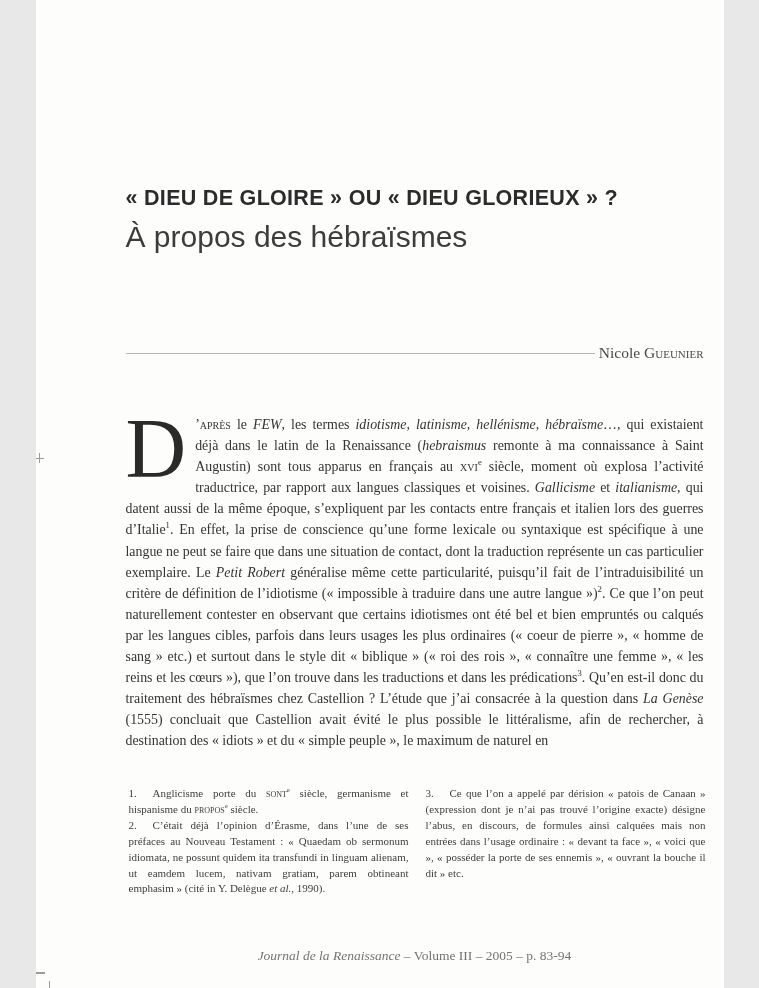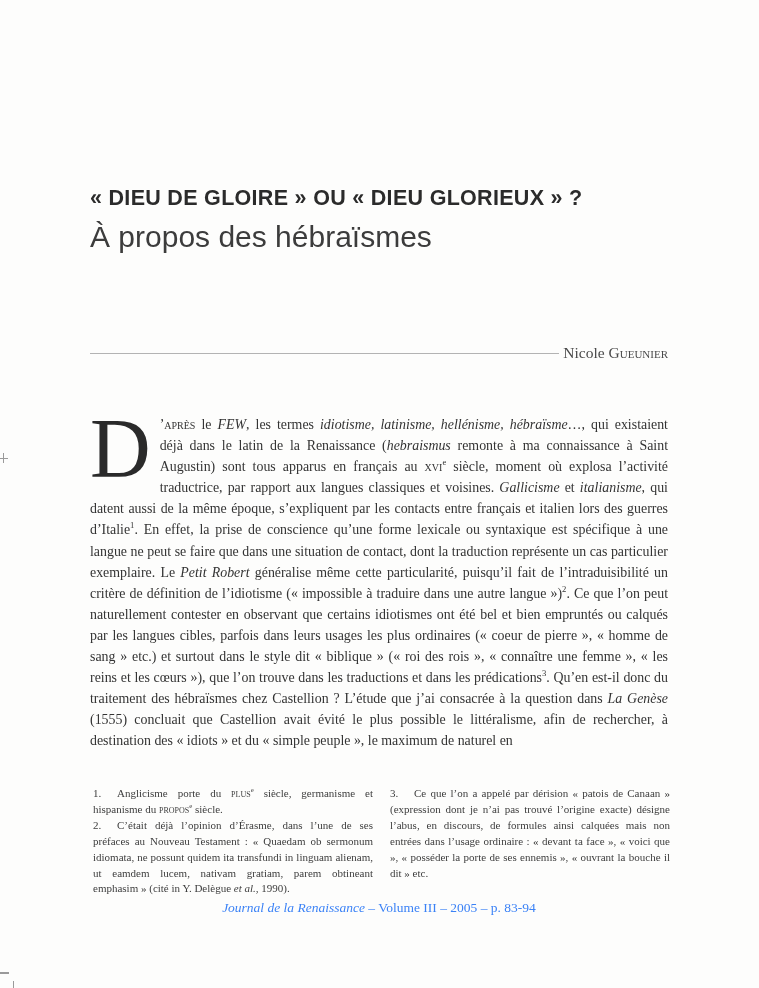--- a/index.html
+++ b/index.html
@@ -1,23 +1,24 @@
 <!DOCTYPE html>
 <html lang="fr"><head>
 <meta charset="utf-8">
 <style>
   html, body { margin: 0; padding: 0; background: #e8e8e8; }
   .page {
     position: relative;
-    width: 759px;
+    width: 652px;
     height: 988px;
     margin: 0 auto;
     background: #fdfdfc;
     overflow: hidden;
     font-family: "Liberation Serif", serif;
+    padding-left: 36px;
   }
 
   
   .crop-mark { position: absolute; background: #9a9a9a; }
   .plus-h { left: 0; top: 458px; width: 8px; height: 1px; }
   .plus-v { left: 3px; top: 453px; width: 1px; height: 10px; }
   .dash-b { left: 0; top: 972px; width: 9px; height: 2px; }
   .tick-b { left: 13px; top: 981px; width: 1px; height: 7px; }
 
   
@@ -84,24 +85,24 @@
     margin: 0;
     font-size: 11px;
     line-height: 15.9px;
     text-align: justify;
     color: #3d3d3d;
   }
   .fn-num { display: inline-block; width: 24px; }
 
   
   .page-footer {
-    position: absolute; left: 90px; top: 900px; width: 578px;
+    position: absolute; left: 90px; top: 948px; width: 578px;
     text-align: center;
     font-size: 13.5px;
-    color: #3b82f6;
+    color: #737373;
   }
 </style>
 </head>
 <body>
 
 <div class="page">
 
   <div class="crop-mark plus-h"></div>
   <div class="crop-mark plus-v"></div>
   <div class="crop-mark dash-b"></div>
@@ -116,21 +117,21 @@
 
   <div class="author-row">
     <div class="author-rule"></div>
     <div class="author-name"><span>Nicole </span><span class="sc">Gueunier</span></div>
   </div>
 
   <p class="body-par"><span class="dropcap">D</span><span><span class="sc">’après</span><span> le </span><span class="it">FEW</span><span>, les termes </span><span class="it">idiotisme, latinisme, hellénisme, hébraïsme</span><span>…, qui existaient déjà dans le latin de la Renaissance (</span><span class="it">hebraismus</span><span> remonte à ma connaissance à Saint Augustin) sont tous apparus en français au </span><span class="sc">xvi</span><span class="sup">e</span><span> siècle, moment où explosa l’activité traductrice, par rapport aux langues classiques et voisines. </span><span class="it">Gallicisme</span><span> et </span><span class="it">italianisme</span><span>, qui datent aussi de la même époque, s’expliquent par les contacts entre français et italien lors des guerres d’Italie</span><span class="sup">1</span><span>. En effet, la prise de conscience qu’une forme lexicale ou syntaxique est spécifique à une langue ne peut se faire que dans une situation de contact, dont la traduction représente un cas particulier exemplaire. Le </span><span class="it">Petit Robert</span><span> généralise même cette particularité, puisqu’il fait de l’intraduisibilité un critère de définition de l’idiotisme (« impossible à traduire dans une autre langue »)</span><span class="sup">2</span><span>. Ce que l’on peut naturellement contester en observant que certains idiotismes ont été bel et bien empruntés ou calqués par les langues cibles, parfois dans leurs usages les plus ordinaires (« coeur de pierre », « homme de sang » etc.) et surtout dans le style dit « biblique » (« roi des rois », « connaître une femme », « les reins et les cœurs »), que l’on trouve dans les traductions et dans les prédications</span><span class="sup">3</span><span>. Qu’en est-il donc du traitement des hébraïsmes chez Castellion ? L’étude que j’ai consacrée à la question dans </span><span class="it">La Genèse</span><span> (1555) concluait que Castellion avait évité le plus possible le littéralisme, afin de rechercher, à destination des « idiots » et du « simple peuple », le maximum de naturel en</span></span></p>
 
   <div class="footnotes">
     <div class="fn-col">
-      <p class="footnote"><span class="fn-num">1.</span><span><span>Anglicisme porte du </span><span class="sc">plus</span><span class="sup">e</span><span> siècle, germanisme et hispanisme du </span><span class="sc">propos</span><span class="sup">e</span><span> siècle.</span></span></p>
+      <p class="footnote"><span class="fn-num">1.</span><span><span>Anglicisme porte du </span><span class="sc">sont</span><span class="sup">e</span><span> siècle, germanisme et hispanisme du </span><span class="sc">propos</span><span class="sup">e</span><span> siècle.</span></span></p>
       <p class="footnote"><span class="fn-num">2.</span><span><span>C’était déjà l’opinion d’Érasme, dans l’une de ses préfaces au Nouveau Testament : « Quaedam ob sermonum idiomata, ne possunt quidem ita transfundi in linguam alienam, ut eamdem lucem, nativam gratiam, parem obtineant emphasim » (cité in Y. Delègue </span><span class="it">et al.</span><span>, 1990).</span></span></p>
     </div>
     <div class="fn-col">
       <p class="footnote"><span class="fn-num">3.</span><span><span>Ce que l’on a appelé par dérision « patois de Canaan » (expression dont je n’ai pas trouvé l’origine exacte) désigne l’abus, en discours, de formules ainsi calquées mais non entrées dans l’usage ordinaire : « devant ta face », « voici que », « posséder la porte de ses ennemis », « ouvrant la bouche il dit » etc.</span></span></p>
     </div>
   </div>
 
   <footer class="page-footer">
     <span><span class="it">Journal de la Renaissance</span><span> – Volume III – 2005 – p. 83-94</span></span>
   </footer>

